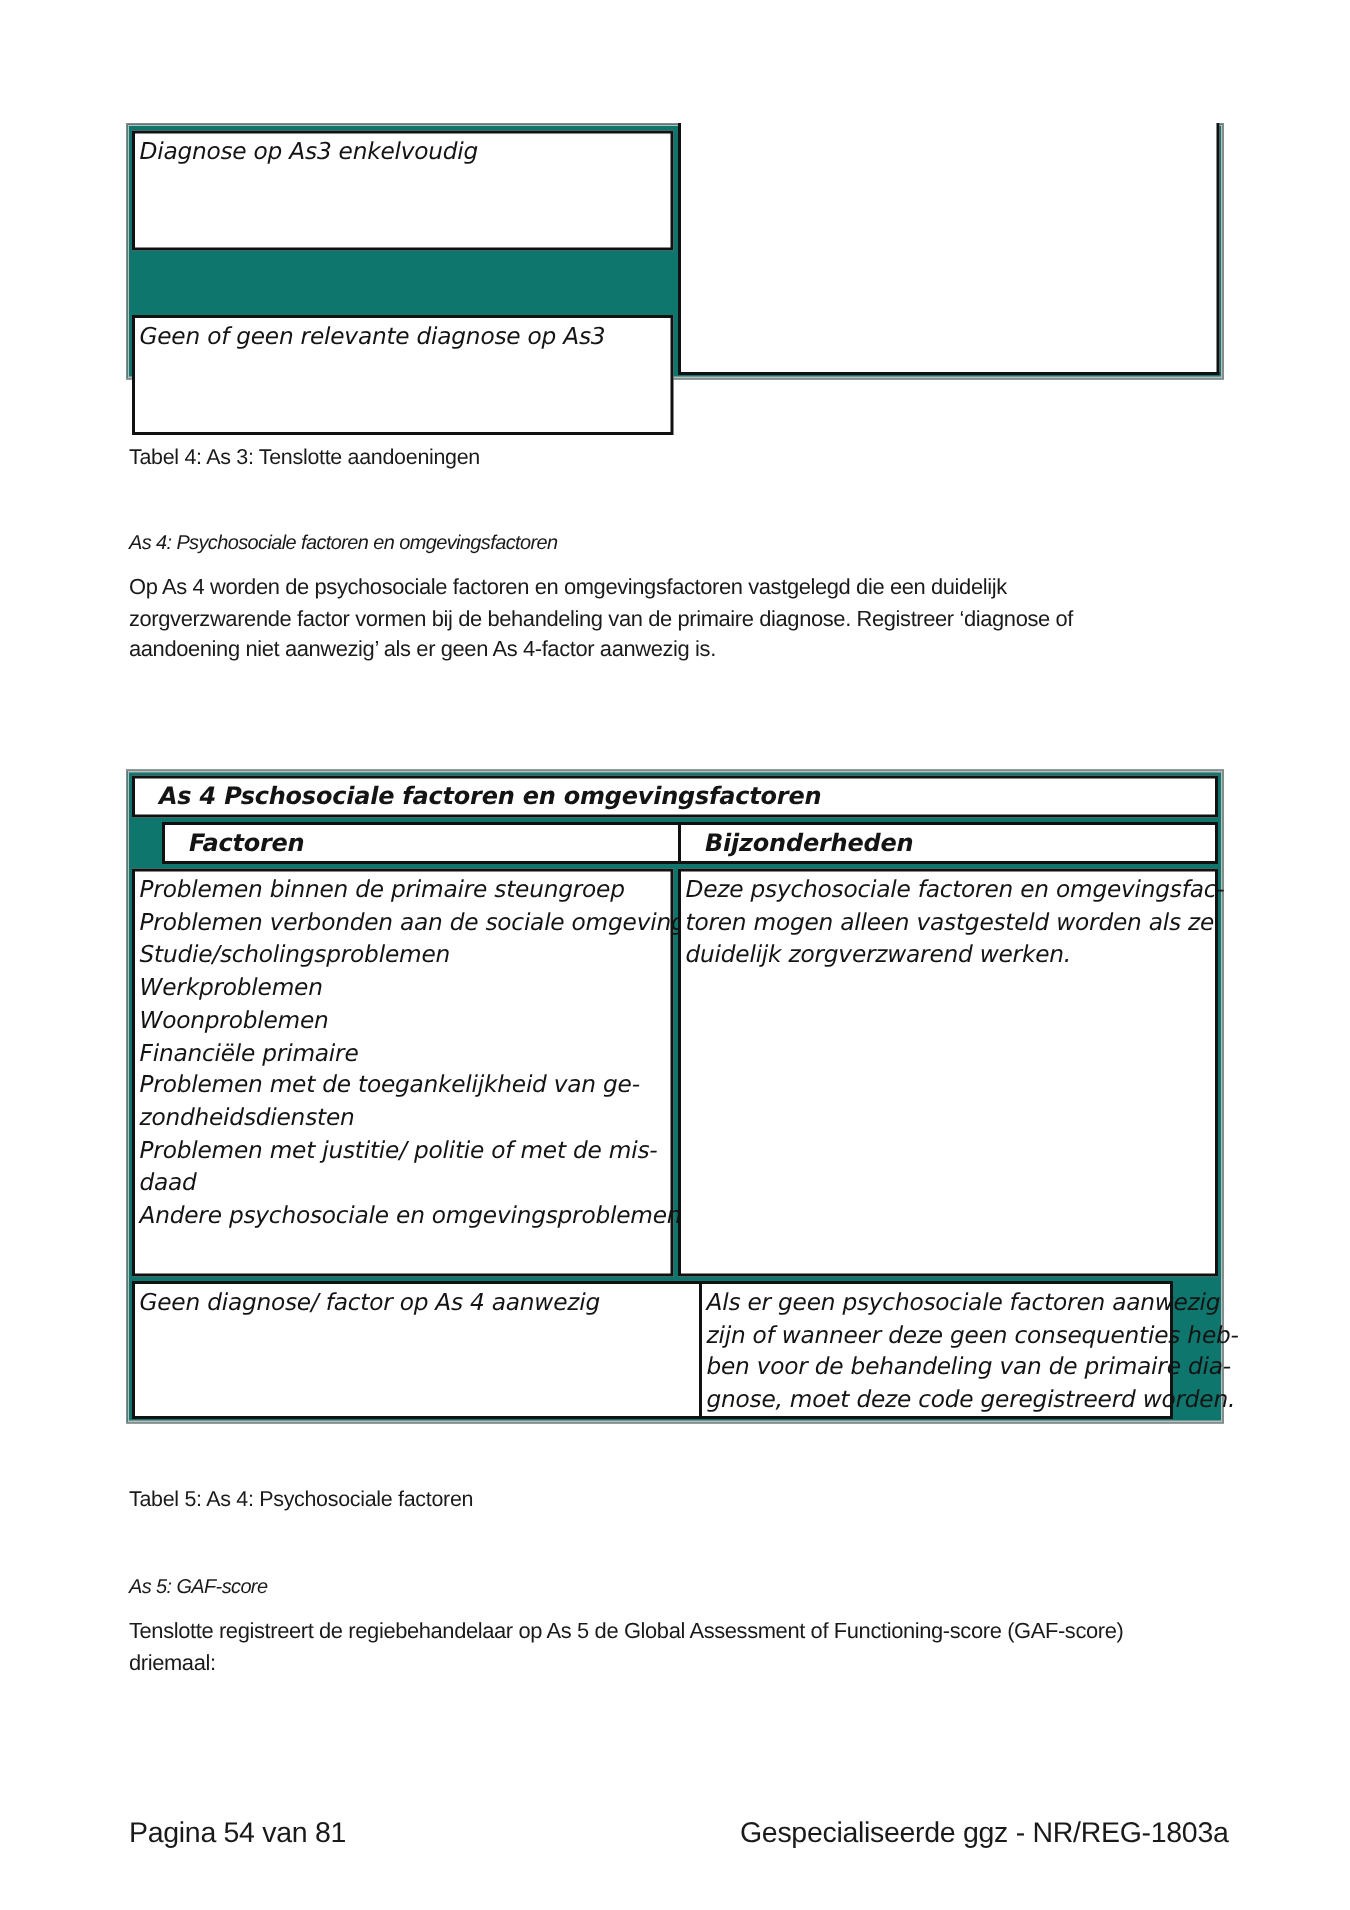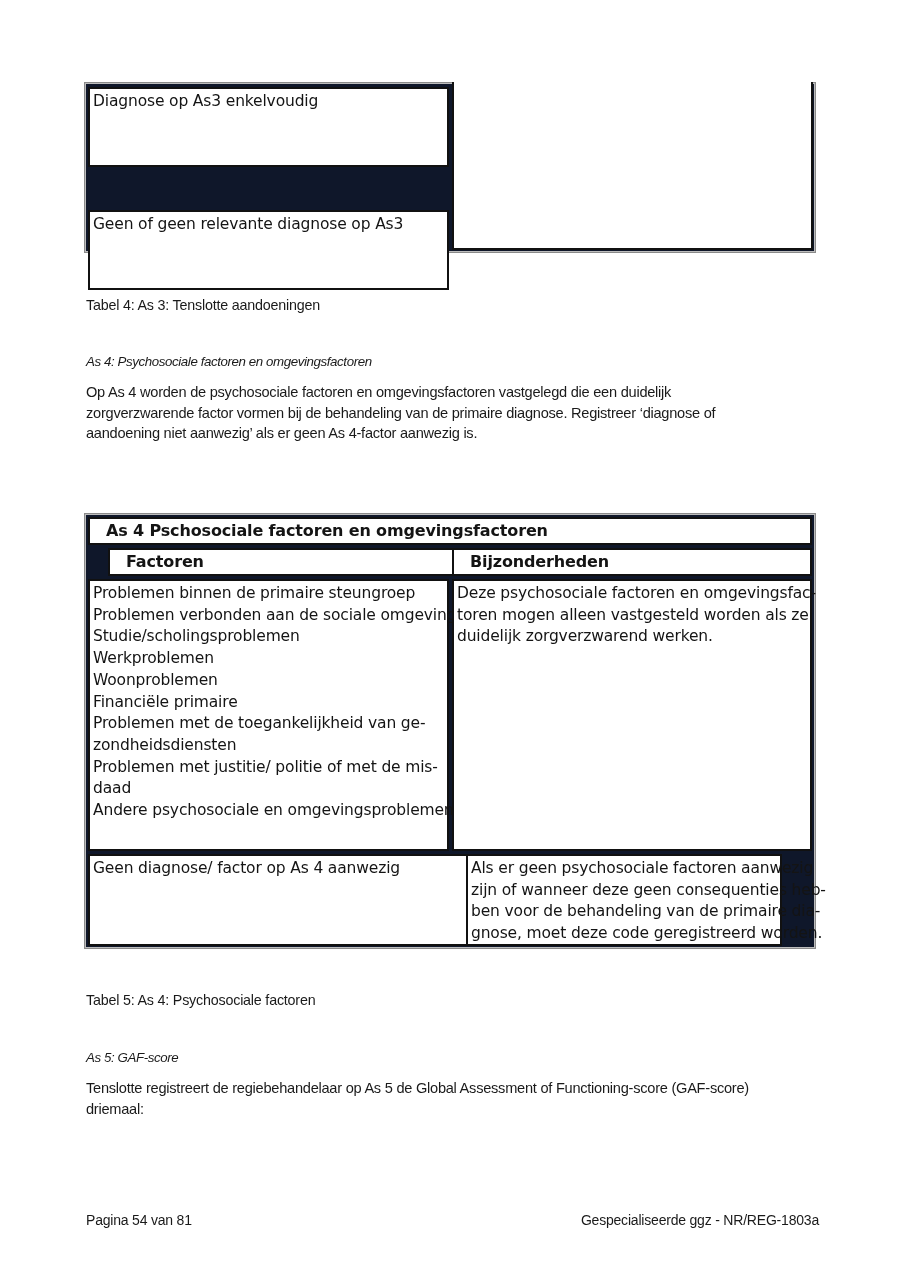--- a/index.html
+++ b/index.html
@@ -19,22 +19,23 @@
       position: absolute;
       left: 0; top: 0;
       width: 900px; height: 1273px;
     }
 
     
     .tbl {
       position: absolute;
       border: 1px solid #8a8a8a;
       box-shadow: inset 0 0 0 1px #bdbdbd;
-      background: #0f172a;
+      background: #0f766e;
       box-sizing: border-box;
+      font-style: italic;
     }
     .cell {
       position: absolute;
       border: 2px solid #111111;
       box-sizing: border-box;
       background: #ffffff;
       font-size: 15.5px;
       line-height: 21.7px;
       padding: 2px 3px 0 3px;
       color: #141414;
@@ -92,21 +93,21 @@
     #sub-as4 { top: 354px; }
     #para-as4 { top: 382px; }
     #caption-t5 { top: 992px; }
     #sub-as5 { top: 1050px; }
     #para-as5 { top: 1078px; }
 
     .footer {
       position: absolute;
       top: 1212px;
       font-family: "Liberation Sans", "DejaVu Sans", sans-serif;
-      font-size: 14px;
+      font-size: 19px;
       color: #1a1a1a;
       letter-spacing: -0.2px;
       white-space: nowrap;
     }
     #footer-left { left: 86px; }
     #footer-right { right: 81px; }
   </style>
 </head>
 <body>
 

